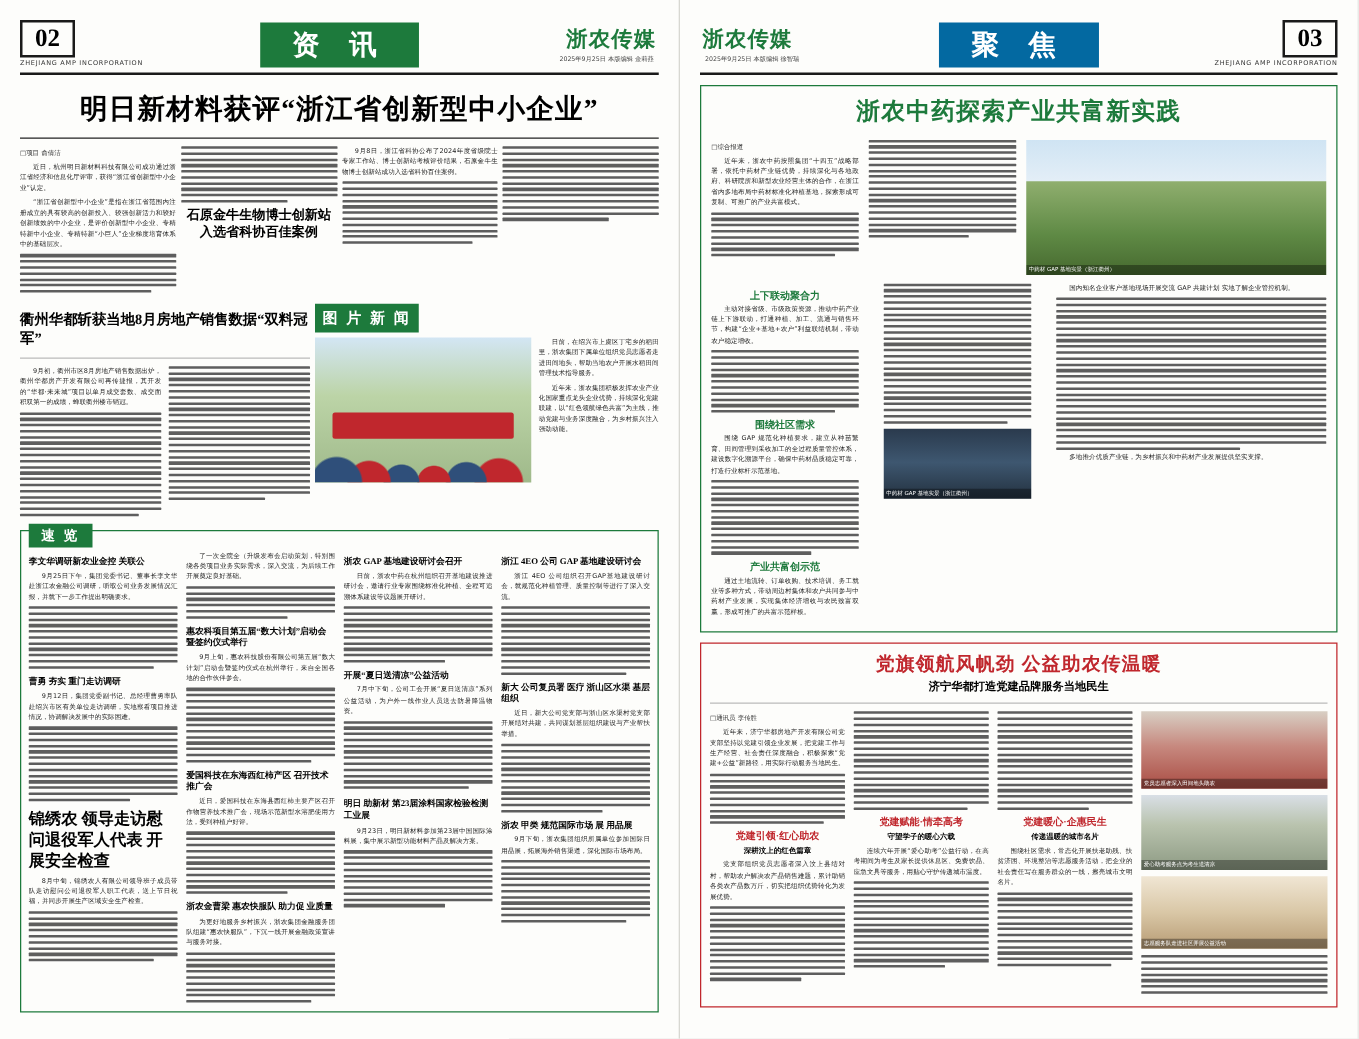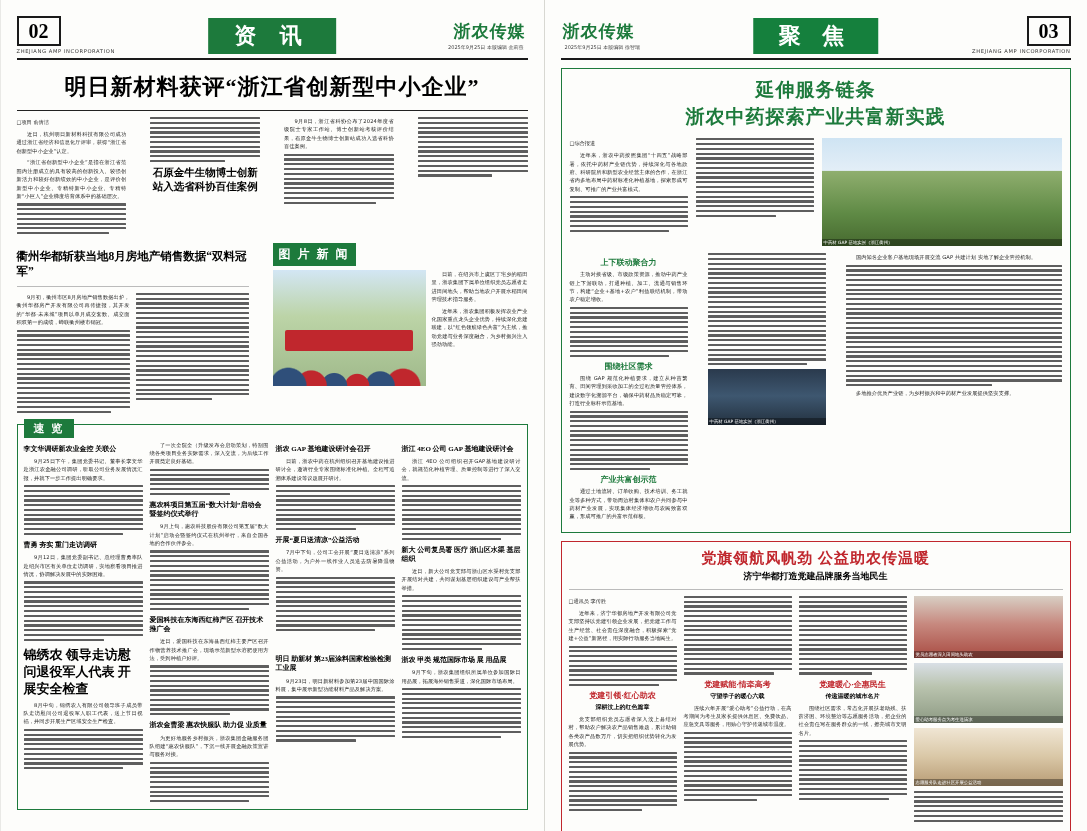--- a/index.html
+++ b/index.html
@@ -3,21 +3,21 @@
 <meta charset="utf-8">
 <style>
   * { box-sizing: border-box; }
   html, body { margin:0; padding:0; }
   body {
     width:1087px; height:831px;
     background:#e9e9e6;
     font-family:"DejaVu Sans", sans-serif;
     overflow:hidden;
   }
-  .spread { position:relative; width:1087px; height:749px; display:flex;justify-content:center; }
+  .spread { position:relative; width:1087px; height:749px; display:flex; }
   .page {
     position:relative;
     width:543px; height:831px;
     background:#fdfdfb;
     padding:14px 16px 10px 16px;
   }
   .page.right { border-left:1px solid #d8d8d2; }
 
   
   .masthead { position:relative; height:46px; border-bottom:2px solid #1a1a1a; }
@@ -31,21 +31,21 @@
   .pagenum.r { right:0; }
   .mh-en { position:absolute; top:34px; font-size:5.2px; letter-spacing:.6px; color:#333; }
   .mh-en.l { left:0; }
   .mh-en.r { right:0; }
   .section-tag {
     position:absolute; top:4px; left:50%; transform:translateX(-50%);
     background:#1d7a3c; color:#fff; font-size:22px; font-weight:bold;
     padding:3px 26px; letter-spacing:8px;
     font-family:"DejaVu Sans", sans-serif;
   }
-  .page.right .section-tag { background:#15803d;font-family:Liberation Serif, serif; }
+  .page.right .section-tag { background:#0369a1; }
   .brand {
     position:absolute; top:4px; font-size:17px; font-weight:bold; color:#1d7a3c;
     font-family:"Liberation Serif", serif; letter-spacing:1px;
   }
   .brand.r { right:2px; top:6px; }
   .brand.l { left:2px; top:6px; }
   .mh-date { position:absolute; top:30px; font-size:5px; color:#444; white-space:nowrap; }
   .mh-date.r { right:4px; }
   .mh-date.l { left:4px; }
 
@@ -59,21 +59,21 @@
     font-family:"Liberation Serif", serif; margin:6px 0 4px; line-height:1.35;
   }
   .headline-3 {
     font-size:10.5px; font-weight:bold;
     font-family:"Liberation Serif", serif; margin:4px 0 3px; line-height:1.3;
   }
   .byline { font-size:5.2px; color:#333; margin:2px 0 4px; }
   .rule { border-top:1px solid #222; margin:6px 0; }
   .rule.thin { border-top:1px solid #bbb; }
 
-  .cols { display:flex; gap:24px; }
+  .cols { display:flex; gap:4px; }
   .col { flex:1; }
   .body-text {
     font-size:5.2px; line-height:1.62; color:#1c1c1c; text-align:justify;
     letter-spacing:.1px;
   }
   .body-text p { margin:0 0 3px; text-indent:2em; }
 
   
   .lines { display:block; }
   .lines i {
@@ -483,21 +483,21 @@
               <i></i>
               <i></i>
               <i></i>
               <i></i>
               <i></i>
               <i></i>
               <i></i>
               <i></i>
               <i class="short2"></i>
             </div>
-          <div class="headline-3" style="font-size:7px;margin-top:24px">明日 助新材 第23届涂料国家检验检测 工业展</div>
+          <div class="headline-3" style="font-size:7px;margin-top:8px">明日 助新材 第23届涂料国家检验检测 工业展</div>
           <div class="body-text">
               <p>9月23日，明日新材料参加第23届中国国际涂料展，集中展示新型功能材料产品及解决方案。</p>
             </div>
           <div class="lines">
               <i></i>
               <i></i>
               <i></i>
               <i></i>
               <i></i>
               <i></i>
@@ -573,21 +573,20 @@
     <div class="masthead">
       <div class="brand l">浙农传媒</div>
       <div class="mh-date l">2025年9月25日  本版编辑 徐智瑞</div>
       <div class="section-tag">聚 焦</div>
       <div class="pagenum r">03</div>
       <div class="mh-en r">ZHEJIANG AMP INCORPORATION</div>
     </div>
 
     <div style="border:1px solid #1d7a3c;padding:8px;margin-top:8px">
 
-      <div class="green-title">延伸服务链条</div>
       <div class="green-title">浙农中药探索产业共富新实践</div>
 
       <div style="display:flex;gap:8px;margin-top:8px">
         <div style="flex:0 0 118px">
           <div class="byline">□综合报道</div>
           <div class="body-text">
             <p>近年来，浙农中药按照集团“十四五”战略部署，依托中药材产业链优势，持续深化与各地政府、科研院所和新型农业经营主体的合作，在浙江省内多地布局中药材标准化种植基地，探索形成可复制、可推广的产业共富模式。</p>
           </div>
           <div class="lines">
             <i></i>

